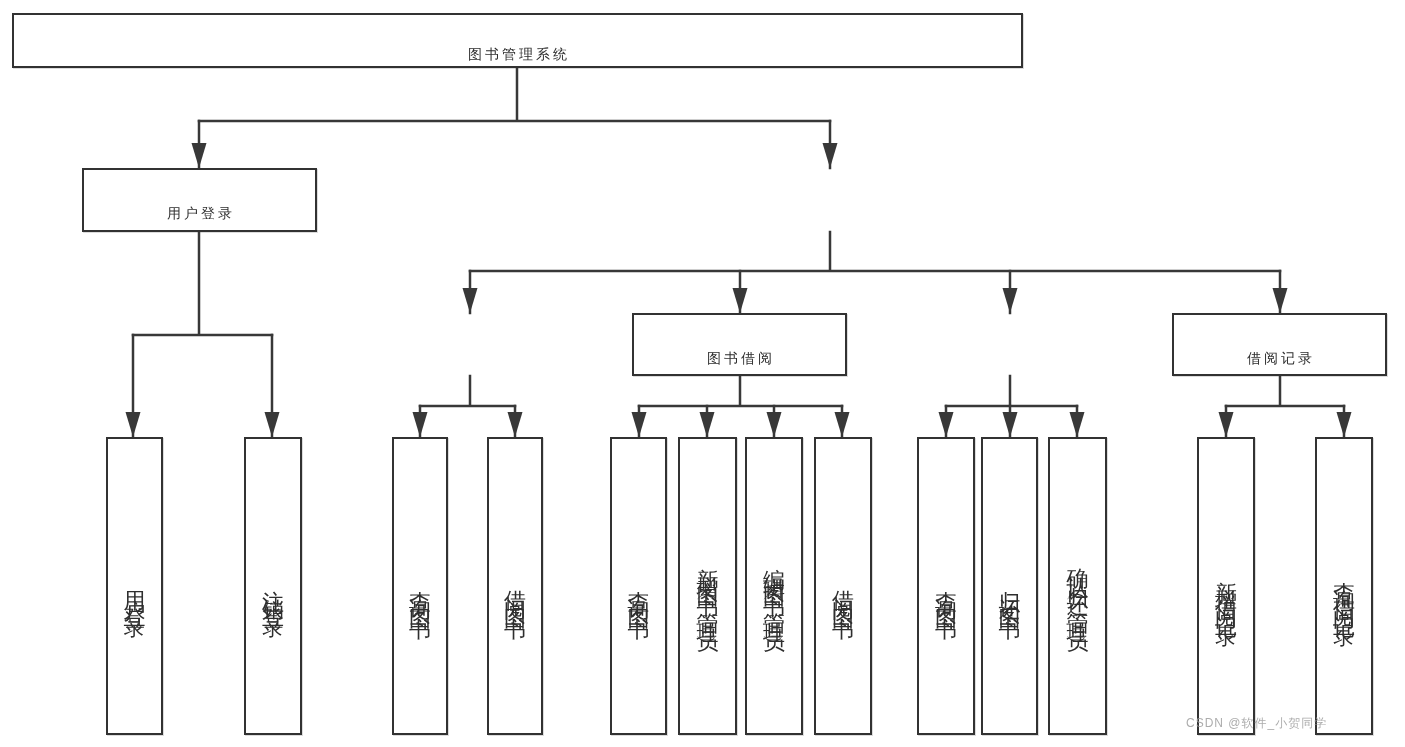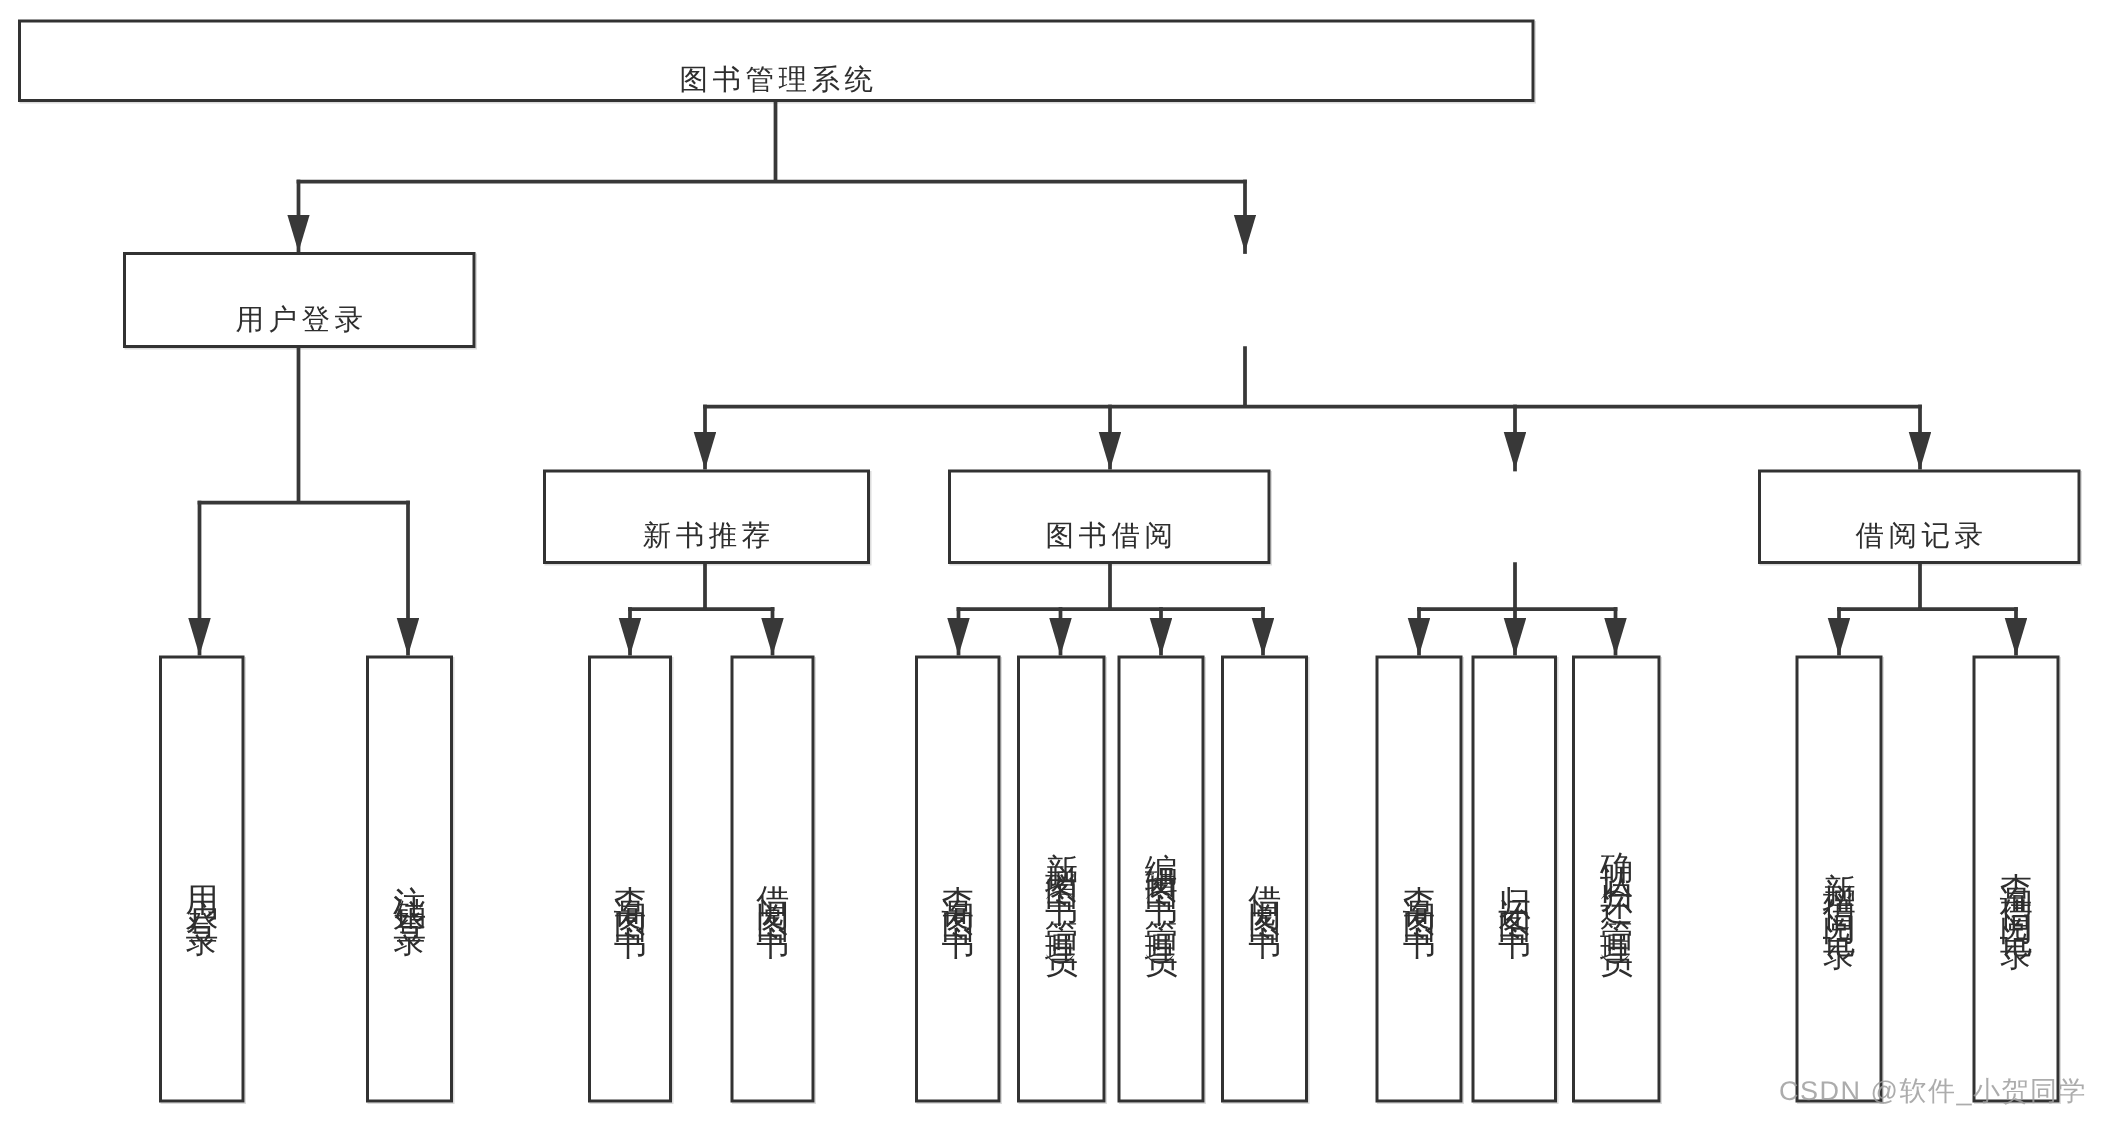--- a/index.html
+++ b/index.html
@@ -14,38 +14,38 @@
   .node{
     position:absolute;z-index:2;
     box-sizing:border-box;
     background:#ffffff;
     border:2.5px solid #323232;
     display:flex;align-items:center;justify-content:center;
     color:#2e2e2e;
     box-shadow:1px 1px 0 rgba(60,60,60,0.18);
   }
   .htext{
-    font-size:19px;
+    font-size:14px;
     letter-spacing:3px;
     white-space:nowrap;
     line-height:1;
     transform:translateX(1.5px); 
     margin-top:26px;
   }
   .vtext{
     writing-mode:vertical-rl;
     font-size:22px;
     letter-spacing:9px;
     line-height:1.1;
     transform:translateY(4.5px); 
   }
   .watermark{
     position:absolute;z-index:3;
     left:1186px;top:715px;
-    font-size:18px;
+    font-size:12px;
     letter-spacing:1px;
     color:rgba(158,158,158,0.85);
     white-space:nowrap;
   }
 </style>
 </head>
 <body>
 
 <div class="canvas">
 
@@ -105,23 +105,20 @@
   </svg>
 
   <div class="node" style="left:12px;top:13px;width:1011px;height:55px">
     <span class="htext">图书管理系统</span>
   </div>
 
   <div class="node" style="left:82px;top:168px;width:235px;height:64px">
     <span class="htext">用户登录</span>
   </div>
 
-  <div class="node" style="left:362px;top:313px;width:218px;height:63px">
-    <span class="htext">新书推荐</span>
-  </div>
   <div class="node" style="left:632px;top:313px;width:215px;height:63px">
     <span class="htext">图书借阅</span>
   </div>
   <div class="node" style="left:1172px;top:313px;width:215px;height:63px">
     <span class="htext">借阅记录</span>
   </div>
 
   <div class="node" style="left:106px;top:437px;width:57px;height:298px">
     <span class="vtext">用户登录</span>
   </div>

